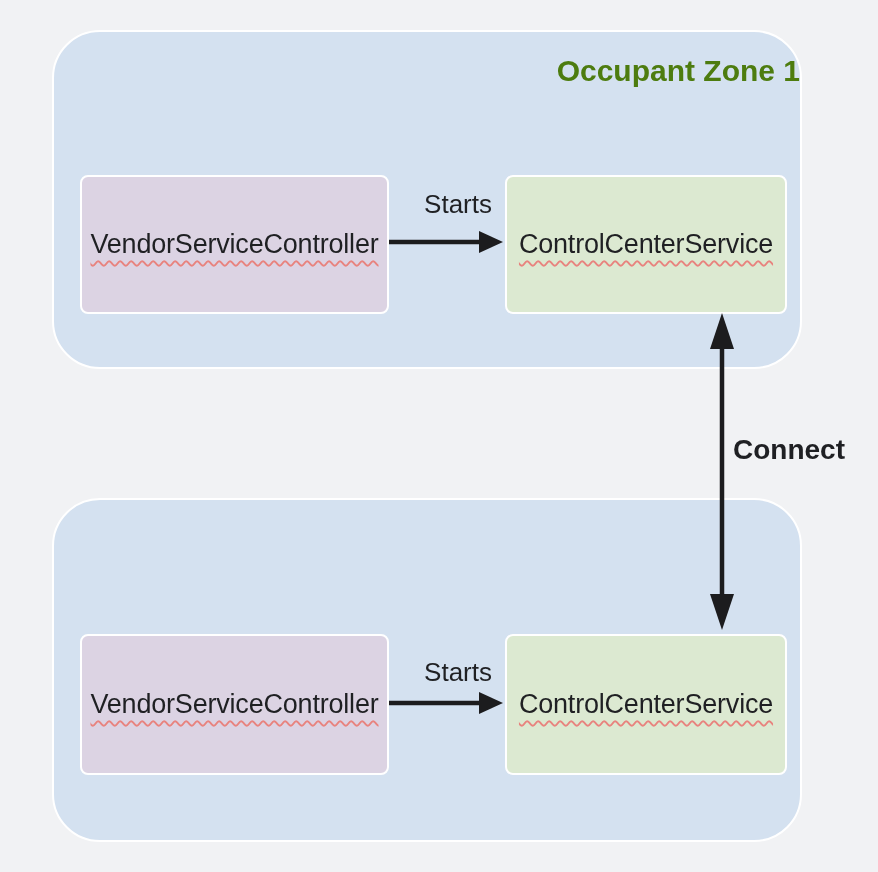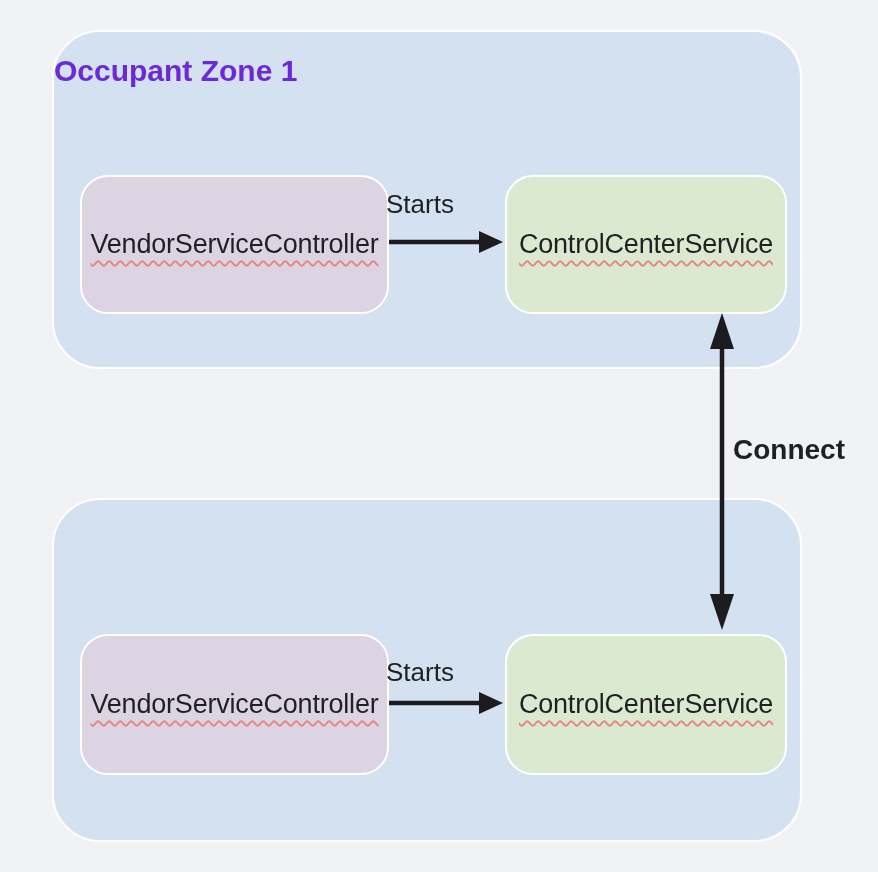--- a/index.html
+++ b/index.html
@@ -26,30 +26,30 @@
     border-radius: 48px;
   }
   .zone-1 { top: 30px;  height: 339px; }
   .zone-2 { top: 498px; height: 344px; }
   .zone-title {
     position: absolute;
     top: 22px;
     left: 0;
     width: 100%;
     margin: 0;
-    text-align: left;
+    text-align: right;
     font-size: 30px;
     font-weight: 700;
-    color: #6d28d9;
+    color: #4d7c0f;
   }
   .node-box {
     position: absolute;
     box-sizing: border-box;
     border: 2px solid var(--border-color, #ffffff);
-    border-radius: 28px;
+    border-radius: 8px;
     display: flex;
     align-items: center;
     justify-content: center;
   }
   .vendor-box {
     left: 26px;
     width: 309px;
     background: var(--vendor-box-fill, #dcd3e3);
   }
   .control-box {
@@ -69,21 +69,21 @@
     text-decoration-style: wavy;
     text-decoration-color: var(--spellcheck-underline, #e8837e);
     text-decoration-thickness: 2px;
     text-underline-offset: 7px;
   }
   .starts-label {
     position: absolute;
     left: 332px;
     width: 106px;
     top: 157px;
-    text-align: left;
+    text-align: right;
     font-size: 26px;
     white-space: nowrap;
   }
   .connect-label {
     position: absolute;
     left: 733px;
     top: 434px;
     font-size: 28px;
     white-space: nowrap;
     font-weight: bold;

